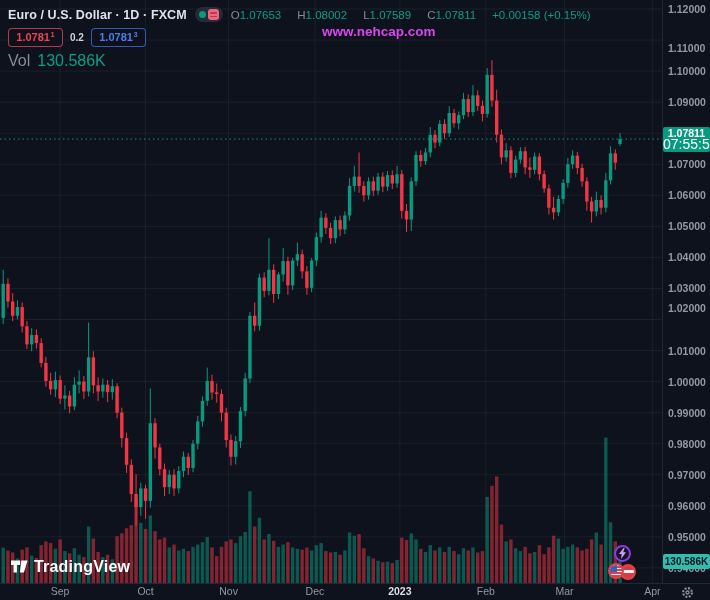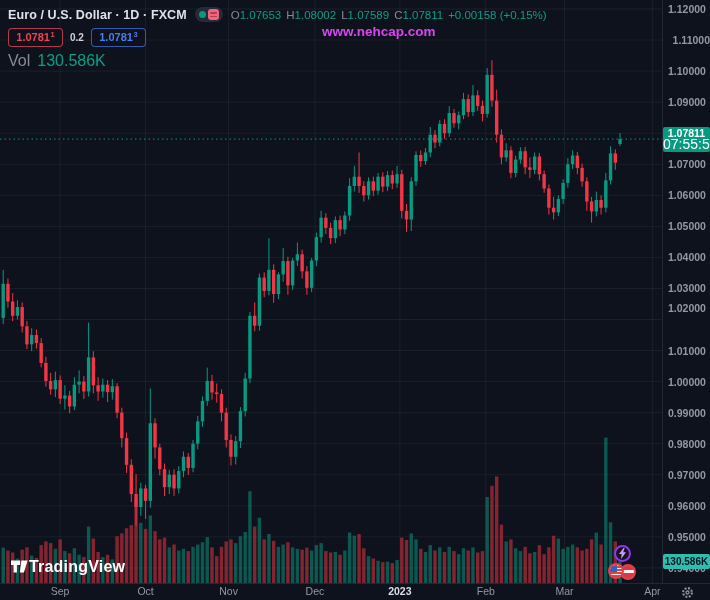--- a/index.html
+++ b/index.html
@@ -8,21 +8,21 @@
   #plot{position:absolute;left:0;top:0;}
   
   .legend{position:absolute;left:8px;top:6px;z-index:5;}
   .lrow1{display:flex;align-items:center;gap:8px;height:17px;}
   .sym-title{color:#dfe2ea;font-size:12.5px;font-weight:600;letter-spacing:.1px;white-space:nowrap;}
   .src-toggle{display:flex;align-items:center;gap:2px;background:#252b38;border-radius:8px;padding:2px 4px;height:15px;cursor:pointer;}
   .tg-dot{width:7px;height:7px;border-radius:50%;background:#089981;}
   .tg-sq{width:11px;height:11px;border-radius:3px;background:#f0647c;position:relative;}
   .tg-sq:before,.tg-sq:after{content:"";position:absolute;left:2px;right:2px;height:1.5px;background:#b63a52;border-radius:1px;}
   .tg-sq:before{top:3px;} .tg-sq:after{top:6.5px;}
-  .ohlc{display:flex;align-items:center;gap:5px;font-size:11.5px;white-space:nowrap;}
+  .ohlc{display:flex;align-items:center;gap:16px;font-size:11.5px;white-space:nowrap;}
   .ohlc .k{color:#868b98;}
   .ohlc .v{color:#0b9e86;font-weight:500;}
   .lrow2{display:flex;align-items:center;gap:7px;margin-top:5px;height:18px;}
   .px-btn{display:flex;align-items:flex-start;justify-content:center;min-width:55px;padding:2px 7px 3px;border-radius:4px;background:rgba(14,18,28,.85);font-size:11px;font-weight:700;cursor:pointer;line-height:12px;}
   .px-btn sup{font-size:7.5px;line-height:8px;margin-left:.5px;}
   .sell{border:1px solid rgba(235,74,90,.75);color:#f0424f;}
   .buy{border:1px solid rgba(59,111,212,.8);color:#4a7df0;}
   .spread{color:#cfd3da;font-size:10px;font-weight:600;}
   .lrow3{display:flex;align-items:center;gap:7px;margin-top:6px;font-size:16px;}
   .vol-k{color:#868b98;} .vol-v{color:#0b9e86;font-weight:500;}
@@ -31,21 +31,21 @@
   
   .ylab{position:absolute;left:668px;width:42px;color:#9298a4;font-size:10.5px;line-height:12px;z-index:2;font-weight:bold;}
   .xlab{position:absolute;top:585px;transform:translateX(-50%);color:#9298a4;font-size:10.5px;z-index:2;white-space:nowrap;}
   .xlab.bright{color:#dcdfe6;font-weight:600;}
   
   .price-tag{position:absolute;left:663px;width:47px;background:#089981;color:#fff;border-radius:2px;text-align:center;z-index:6;padding:1px 0 2px;}
   .price-tag .pv{font-size:10.5px;font-weight:600;line-height:11px;}
   .price-tag .cd{font-size:14px;line-height:11px;}
   .vol-tag{position:absolute;left:663px;top:554px;width:47px;height:15px;background:#2fbdae;color:#0b1220;font-size:10px;font-weight:600;text-align:center;line-height:15px;border-radius:2px;z-index:6;}
   
-  .tv-logo{position:absolute;left:10px;top:557px;display:flex;align-items:center;z-index:5;cursor:pointer;}
+  .tv-logo{position:absolute;left:10px;top:557px;display:flex;align-items:center;gap:5px;z-index:5;cursor:pointer;}
   .tv-text{color:#fff;font-size:16px;font-weight:700;letter-spacing:.2px;}
   
   .ev-bolt{position:absolute;left:614px;top:545px;width:17px;height:17px;border-radius:50%;border:2px solid #8d3ae0;background:#181226;display:flex;align-items:center;justify-content:center;z-index:5;cursor:pointer;}
   .flagwrap{position:absolute;left:608px;top:563px;width:30px;height:18px;z-index:5;cursor:pointer;}
   .flag{position:absolute;width:16px;height:16px;border-radius:50%;border:2px solid #e2404d;overflow:hidden;}
   .flag-red{left:12px;top:1px;background:linear-gradient(#d63a45 0 34%,#f2f2f2 34% 56%,#d63a45 56% 100%);}
   .flag-us{left:0;top:0;background:repeating-linear-gradient(#e9ecef 0 1.5px,#d2444e 1.5px 3px);z-index:2;}
   .flag-us:before{content:"";position:absolute;left:0;top:0;width:55%;height:55%;background:#3d5cb5;}
   
   .gear{position:absolute;left:681px;top:585px;z-index:4;color:#8b909c;cursor:pointer;}
@@ -509,21 +509,21 @@
     <div class="lrow3">
       <span class="vol-k">Vol</span>
       <span class="vol-v">130.586K</span>
     </div>
   </div>
 
   <div class="site-mark">www.nehcap.com</div>
 
   <div id="ylabels">
       <div class="ylab" style="top: 3px;">1.12000</div>
-      <div class="ylab" style="top: 34px; text-align: right;">1.11000</div>
+      <div class="ylab" style="top: 42px;">1.11000</div>
       <div class="ylab" style="top: 65.1px;">1.10000</div>
       <div class="ylab" style="top: 96.15px;">1.09000</div>
       <div class="ylab" style="top: 127.2px;">1.08000</div>
       <div class="ylab" style="top: 158.25px;">1.07000</div>
       <div class="ylab" style="top: 189.3px;">1.06000</div>
       <div class="ylab" style="top: 220.35px;">1.05000</div>
       <div class="ylab" style="top: 251.4px;">1.04000</div>
       <div class="ylab" style="top: 282.45px;">1.03000</div>
       <div class="ylab" style="top: 302px;">1.02000</div>
       <div class="ylab" style="top: 344.55px;">1.01000</div>

